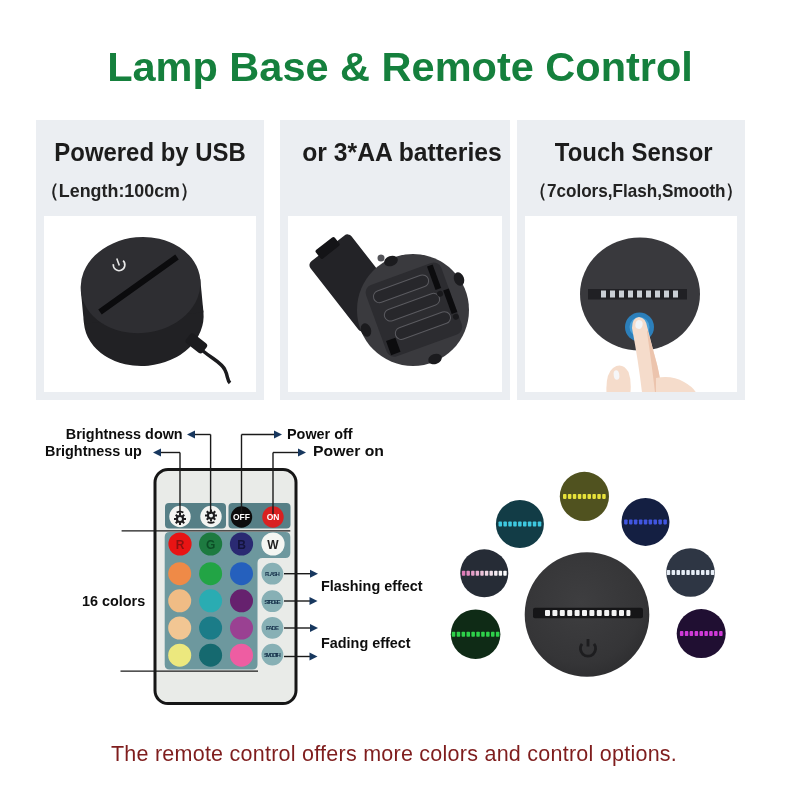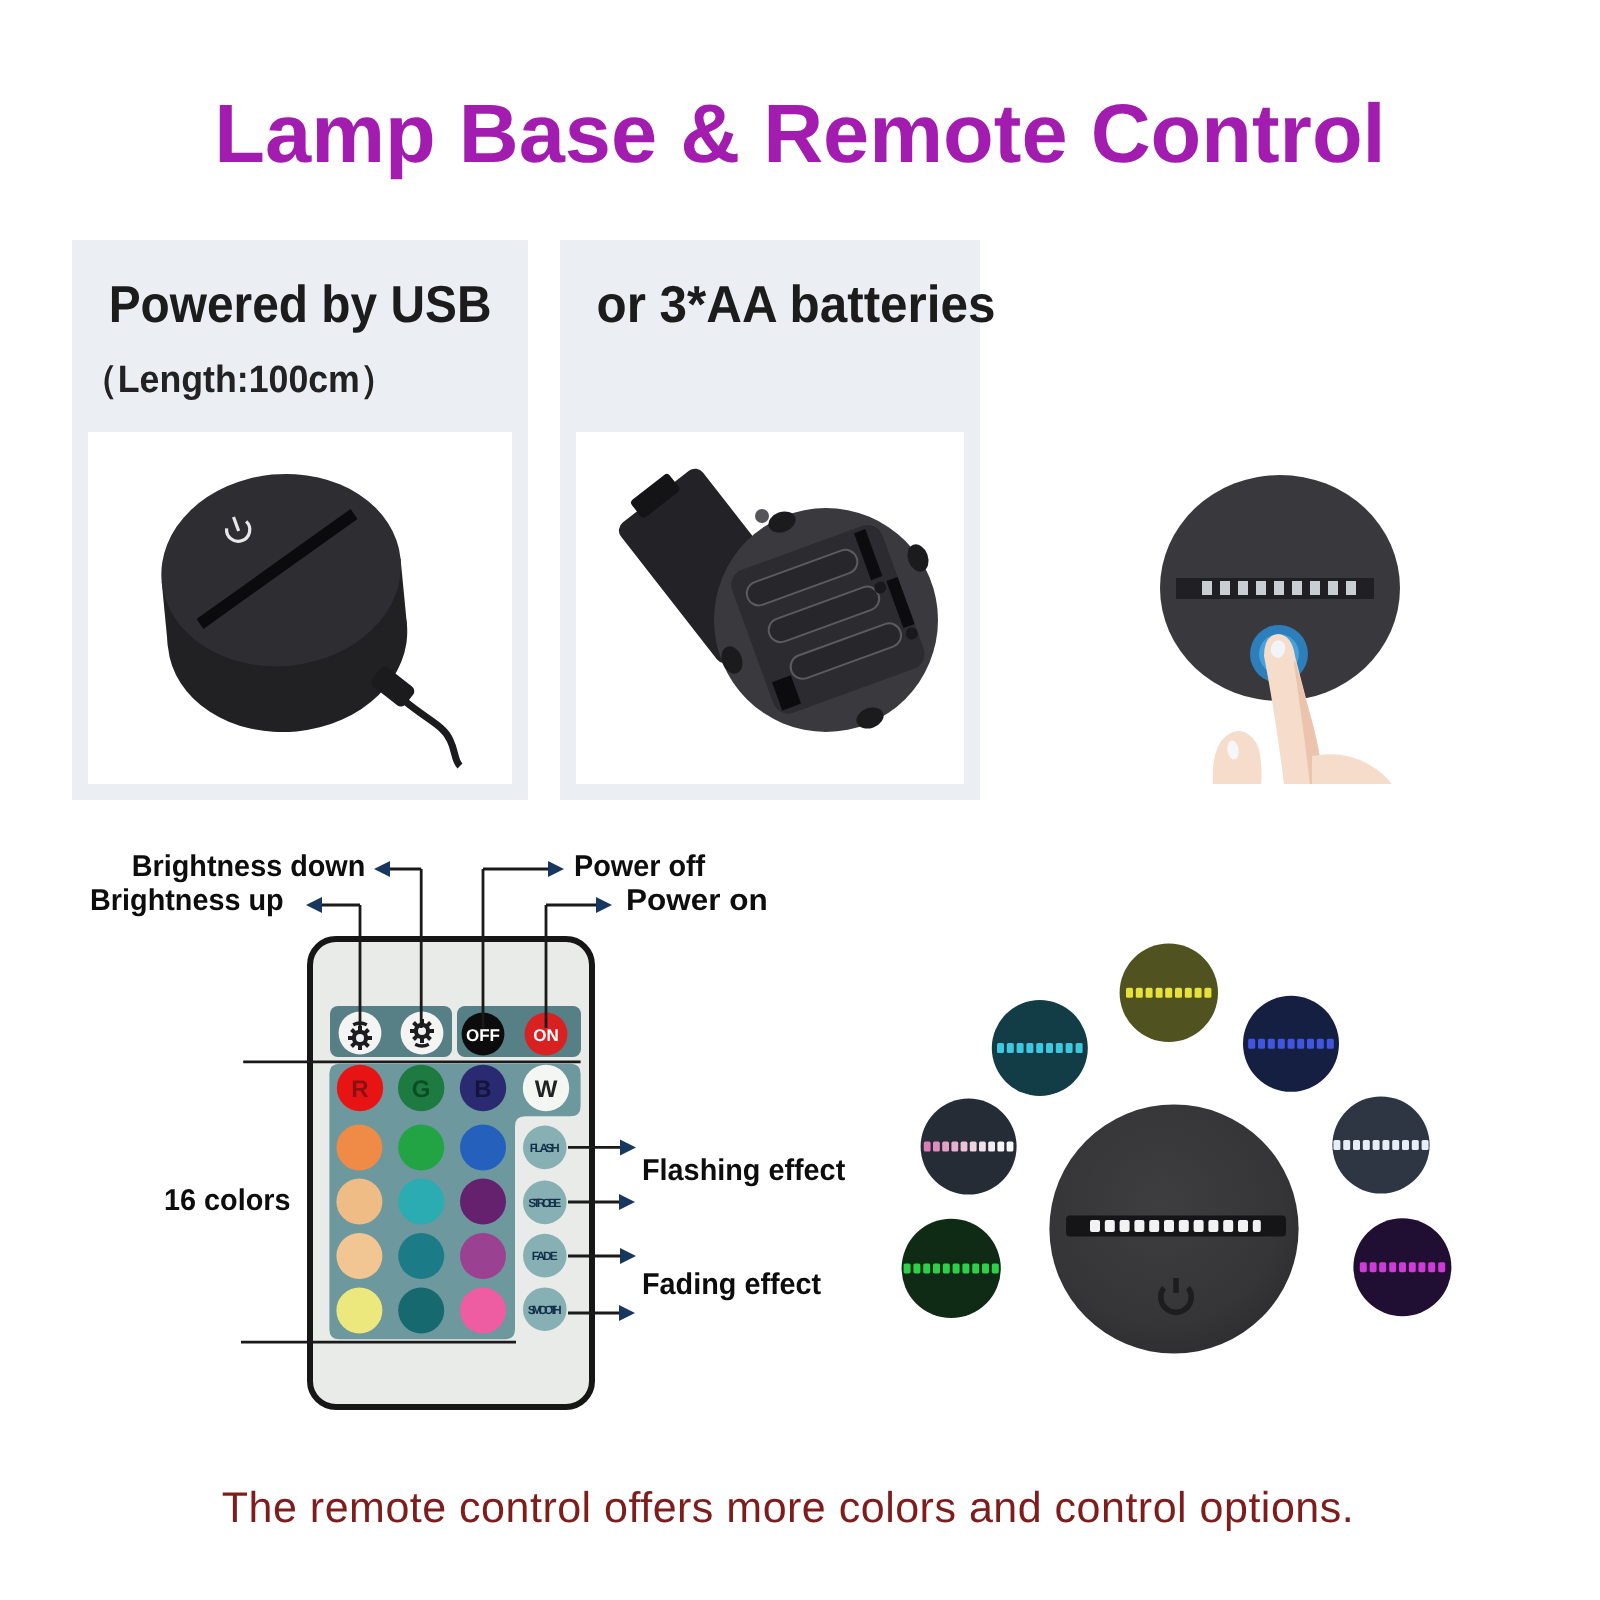--- a/index.html
+++ b/index.html
@@ -1,22 +1,22 @@
 <!DOCTYPE html>
 <html><head>
 <meta charset="utf-8">
 <style>
   html,body{margin:0;padding:0;}
   body{width:800px;height:800px;background:#ffffff;font-family:"Liberation Sans",sans-serif;overflow:hidden;}
   .page{position:relative;width:800px;height:800px;}
   .title{position:absolute;top:43px;left:0;width:800px;text-align:center;
-         font-size:41.5px;font-weight:bold;color:#a21caf;}
+         font-size:41.5px;font-weight:bold;color:#15803d;}
   .title span{display:inline-block;transform:scaleX(1.0);transform-origin:50% 50%;white-space:nowrap;}
   .box{position:absolute;top:120px;width:228px;height:280px;background:#ebeef2;}
-  .b1{left:36px;} .b2{left:280px;width:210px;} .b3{left:517px;}
+  .b1{left:36px;} .b2{left:280px;width:230px;} .b3{left:517px;}
   .bh{margin-top:17px;font-size:26px;font-weight:bold;color:#1c1c1c;text-align:center;line-height:30px;}
   .bs{margin-top:13px;font-size:19px;font-weight:bold;color:#222;text-align:left;line-height:22px;}
   .bh span,.bs span{display:inline-block;transform:scaleX(0.92);transform-origin:50% 50%;white-space:nowrap;}
   .bs span{transform:scaleX(0.94);}
   .b2 .bh span{transform:scaleX(0.95);margin-left:13px;}
   .b2 .bs span{transform:scaleX(0.87);margin-left:-10px;}
   .b3 .bh span{margin-left:6px;}
   .b3 .bs span{margin-left:1px;transform:scaleX(0.90);}
   .ph{position:absolute;left:8px;right:8px;top:96px;bottom:8px;background:#fff;}
   .lbl{position:absolute;font-size:15px;font-weight:bold;color:#0d0d0d;white-space:nowrap;line-height:20px;}
@@ -34,20 +34,25 @@
 
   <div class="box b1">
     <div class="bh"><span>Powered by USB</span></div>
     <div class="bs"><span>（Length:100cm）</span></div>
     <div class="ph"></div>
   </div>
   <div class="box b2">
     <div class="bh"><span>or 3*AA batteries</span></div>
     <div class="ph"></div>
   </div>
+  <div class="box b3">
+    <div class="bh"><span>Touch Sensor</span></div>
+    <div class="bs"><span>（7colors,Flash,Smooth）</span></div>
+    <div class="ph"></div>
+  </div>
 
   <svg class="gfx" width="800" height="800" viewBox="0 0 800 800">
 
     <g clip-path="url(#c1)">
       <g transform="rotate(-5.5 142 300)">
         <ellipse cx="142" cy="318" rx="60" ry="48" fill="#212124"></ellipse>
         <rect x="82" y="285" width="120" height="33" fill="#212124"></rect>
         <ellipse cx="142" cy="285" rx="60" ry="48" fill="#2e2e32"></ellipse>
       </g>
       <line x1="100" y1="312" x2="177" y2="257" stroke="#0b0b0d" stroke-width="6"></line>

